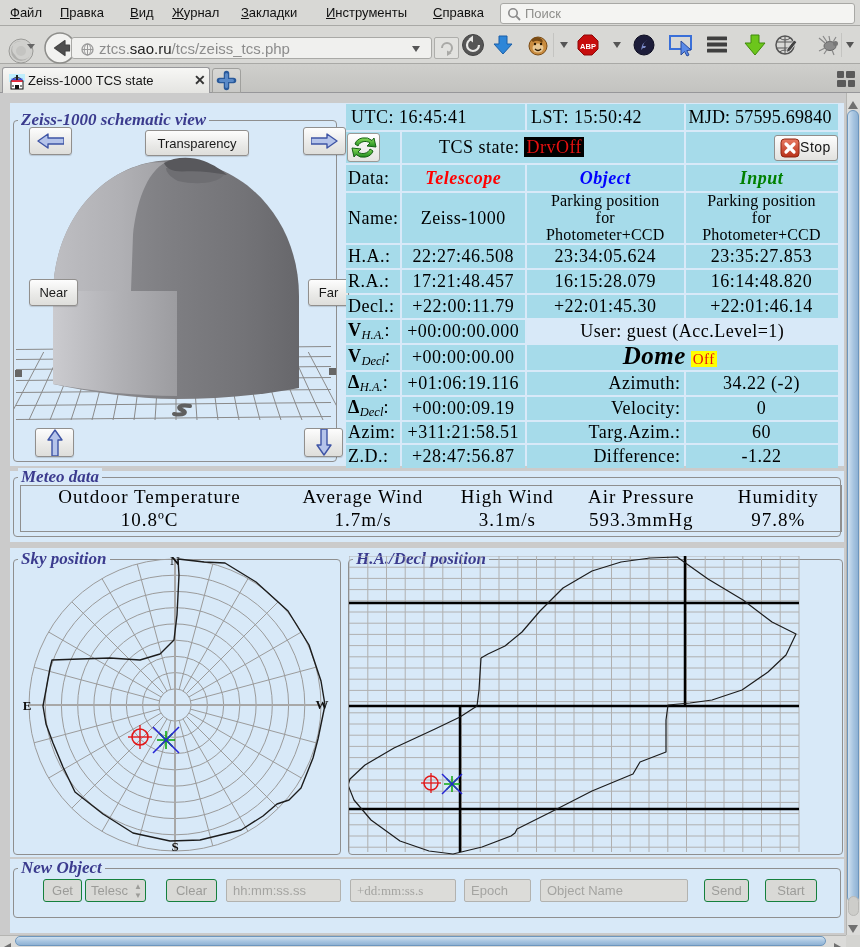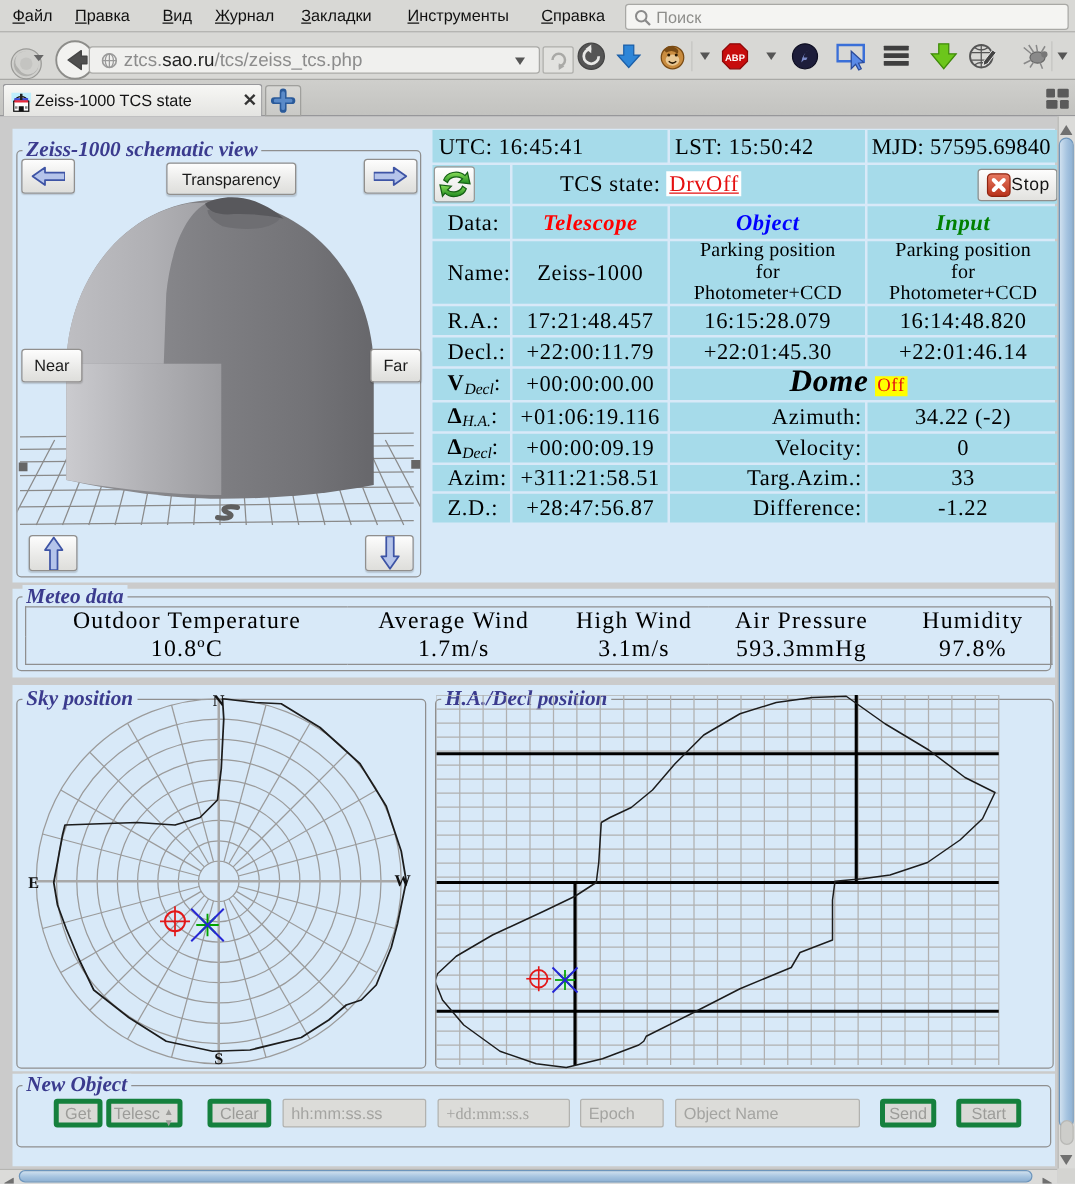--- a/index.html
+++ b/index.html
@@ -1,28 +1,28 @@
 <!DOCTYPE html>
 <html><head><meta charset="utf-8"><style>
 *{margin:0;padding:0;box-sizing:border-box;}
 body{width:860px;height:947px;overflow:hidden;}
 #root{position:relative;width:860px;height:947px;background:#cbcbcb;font-family:"Liberation Sans",sans-serif;overflow:hidden;}
 .gtkbtn{position:absolute;background:linear-gradient(#fdfdfd,#e9e9e7 60%,#dededb);border:1px solid #918f8d;border-radius:3px;
   font-family:"Liberation Sans",sans-serif;font-size:13px;color:#1a1a1a;display:flex;align-items:center;justify-content:center;
-  box-shadow:0 1px 1px rgba(0,0,0,0.15);}
-.disbtn{position:absolute;background:#d9d9d6;border:4px solid #15803d;border-radius:3px;font-size:13px;color:#9c9c99;
+  box-shadow:0 1px 1px rgba(0,0,0,0.15);margin-left:12px;}
+.disbtn{position:absolute;background:#d9d9d6;border:1px solid #15803d;border-radius:3px;font-size:13px;color:#9c9c99;
   display:flex;align-items:center;justify-content:center;}
 .disinput{position:absolute;background:#dcdcd9;border:1px solid #b2b2af;border-radius:2px;font-size:13px;color:#a4a4a1;
   display:flex;align-items:center;padding-left:6px;}
 .fsb{position:absolute;border:1px solid #8f8f8f;border-radius:4px;}
 .leg{position:absolute;font-family:"Liberation Serif",serif;font-style:italic;font-weight:bold;font-size:17px;color:#3b3b8e;
   background:#d8e9f8;padding:0 3px;white-space:nowrap;line-height:17px;}
 table.tcs{border-collapse:separate;border-spacing:2px;table-layout:fixed;font-family:"Liberation Serif",serif;font-size:18px;letter-spacing:0.5px;color:#000;}
 table.tcs td{background:#a6dbea;text-align:center;vertical-align:middle;overflow:hidden;padding:0;line-height:21px;}
-table.tcs td.lab{text-align:left;padding-left:12px;}
+table.tcs td.lab{text-align:left;padding-left:2px;}
 .mt{border-collapse:collapse;font-family:"Liberation Serif",serif;font-size:19px;letter-spacing:1px;color:#000;}
 .mt td{text-align:center;vertical-align:middle;}
 </style></head><body>
 <div id="root">
     <div style="position:absolute;left:0px;top:0px;width:860px;height:26px;background:#d8d8d5;border-bottom:1px solid #a9a9a6;"></div>
     <div style="position:absolute;left:0px;top:0px;width:860px;height:26px;">
       <span style="position:absolute;left:10px;top:5px;font-size:13px;color:#111;"><u>Ф</u>айл</span>
       <span style="position:absolute;left:60px;top:5px;font-size:13px;color:#111;"><u>П</u>равка</span>
       <span style="position:absolute;left:130px;top:5px;font-size:13px;color:#111;"><u>В</u>ид</span>
       <span style="position:absolute;left:172px;top:5px;font-size:13px;color:#111;"><u>Ж</u>урнал</span>
@@ -255,21 +255,21 @@
                     <linearGradient id="gr1" x1="0" y1="0" x2="0" y2="1">
                       <stop offset="0" stop-color="#8ade5a"></stop>
                       <stop offset="1" stop-color="#1e8a1e"></stop>
                     </linearGradient>
                   </defs>
                   <path d="M7 10 A7.5 6.5 0 0 1 19 7 L16 10 L25 11 L23 2 L21 4.5 A10 8.5 0 0 0 4 8 Z" fill="url(#gr1)" stroke="#156015" stroke-width="1"></path>
                   <path d="M19 13 A7.5 6.5 0 0 1 7 16 L10 13 L1 12 L3 21 L5 18.5 A10 8.5 0 0 0 22 15 Z" fill="url(#gr1)" stroke="#156015" stroke-width="1"></path>
                 </svg>
               </div>
             </td>
-            <td colspan="2" style="padding-right:62px;">TCS state: <span style="background:#ffffff;color:#e51010;padding:0 2px;text-decoration:underline;">DrvOff</span></td>
+            <td colspan="2" style="padding-right:62px;">TCS state: <span style="background:#000000;color:#e51010;padding:0 2px;">DrvOff</span></td>
             <td>
               <div style="float:right;width:64px;height:26px;background:linear-gradient(#fdfdfd,#e2e2df);border:1px solid #918f8d;border-radius:3px;display:flex;align-items:center;justify-content:center;font-family:'Liberation Sans',sans-serif;font-size:14px;color:#151515;"><svg width="20" height="20" viewBox="0 0 20 20">
                   <defs>
                     <linearGradient id="st1" x1="0" y1="0" x2="0" y2="1">
                       <stop offset="0" stop-color="#e87a62"></stop>
                       <stop offset="1" stop-color="#b8311a"></stop>
                     </linearGradient>
                   </defs>
                   <rect x="1" y="1" width="18" height="18" rx="3.5" fill="url(#st1)" stroke="#8f2410" stroke-width="1"></rect>
                   <path d="M6 6 L14 14 M14 6 L6 14" stroke="#fff" stroke-width="3.2" stroke-linecap="round"></path>
@@ -282,53 +282,64 @@
             <td><span style="color:#00f;font-weight:bold;font-style:italic;">Object</span></td>
             <td><span style="color:#008000;font-weight:bold;font-style:italic;">Input</span></td>
           </tr>
           <tr style="height:49px;">
             <td class="lab">Name:</td>
             <td>Zeiss-1000</td>
             <td style="font-size:16px;line-height:16.8px;letter-spacing:0.2px;">Parking position<br>for<br>Photometer+CCD</td>
             <td style="font-size:16px;line-height:16.8px;letter-spacing:0.2px;">Parking position<br>for<br>Photometer+CCD</td>
           </tr>
           <tr style="height:23px;">
+            <td class="lab">H.A.:</td>
+            <td>22:27:46.508</td>
+            <td>23:34:05.624</td>
+            <td>23:35:27.853</td>
+          </tr>
+          <tr style="height:23px;">
             <td class="lab">R.A.:</td>
             <td>17:21:48.457</td>
             <td>16:15:28.079</td>
             <td>16:14:48.820</td>
           </tr>
           <tr style="height:23px;">
             <td class="lab">Decl.:</td>
             <td>+22:00:11.79</td>
             <td>+22:01:45.30</td>
             <td>+22:01:46.14</td>
           </tr>
           <tr style="height:23px;">
+            <td class="lab"><b>V</b><span style="position:relative;top:3px;font-style:italic;font-size:12.5px;letter-spacing:0;">H.A.</span>:</td>
+            <td>+00:00:00.000</td>
+            <td colspan="2" style="background:#d8e9f8;">User: guest (Acc.Level=1)</td>
+          </tr>
+          <tr style="height:23px;">
             <td class="lab"><b>V</b><span style="position:relative;top:3px;font-style:italic;font-size:12.5px;letter-spacing:0;">Decl</span>:</td>
             <td>+00:00:00.00</td>
             <td colspan="2" style="padding-right:25px;"><span style="font-size:25px;font-weight:bold;font-style:italic;">Dome</span> <span style="background:#ffff00;color:#e51010;font-size:15px;padding:0 2px;">Off</span></td>
           </tr>
           <tr style="height:23px;">
             <td class="lab"><b>Δ</b><span style="position:relative;top:3px;font-style:italic;font-size:12.5px;letter-spacing:0;">H.A.</span>:</td>
             <td>+01:06:19.116</td>
             <td style="text-align:right;padding-right:3px;">Azimuth:</td>
             <td>34.22 (-2)</td>
           </tr>
           <tr style="height:23px;">
             <td class="lab"><b>Δ</b><span style="position:relative;top:3px;font-style:italic;font-size:12.5px;letter-spacing:0;">Decl</span>:</td>
             <td>+00:00:09.19</td>
             <td style="text-align:right;padding-right:3px;">Velocity:</td>
             <td>0</td>
           </tr>
           <tr style="height:16px;">
             <td class="lab">Azim:</td>
             <td>+311:21:58.51</td>
             <td style="text-align:right;padding-right:3px;">Targ.Azim.:</td>
-            <td>33</td>
+            <td>60</td>
           </tr>
           <tr style="height:23px;">
             <td class="lab">Z.D.:</td>
             <td>+28:47:56.87</td>
             <td style="text-align:right;padding-right:3px;">Difference:</td>
             <td>-1.22</td>
           </tr>
         </tbody>
       </table>
     </div>

